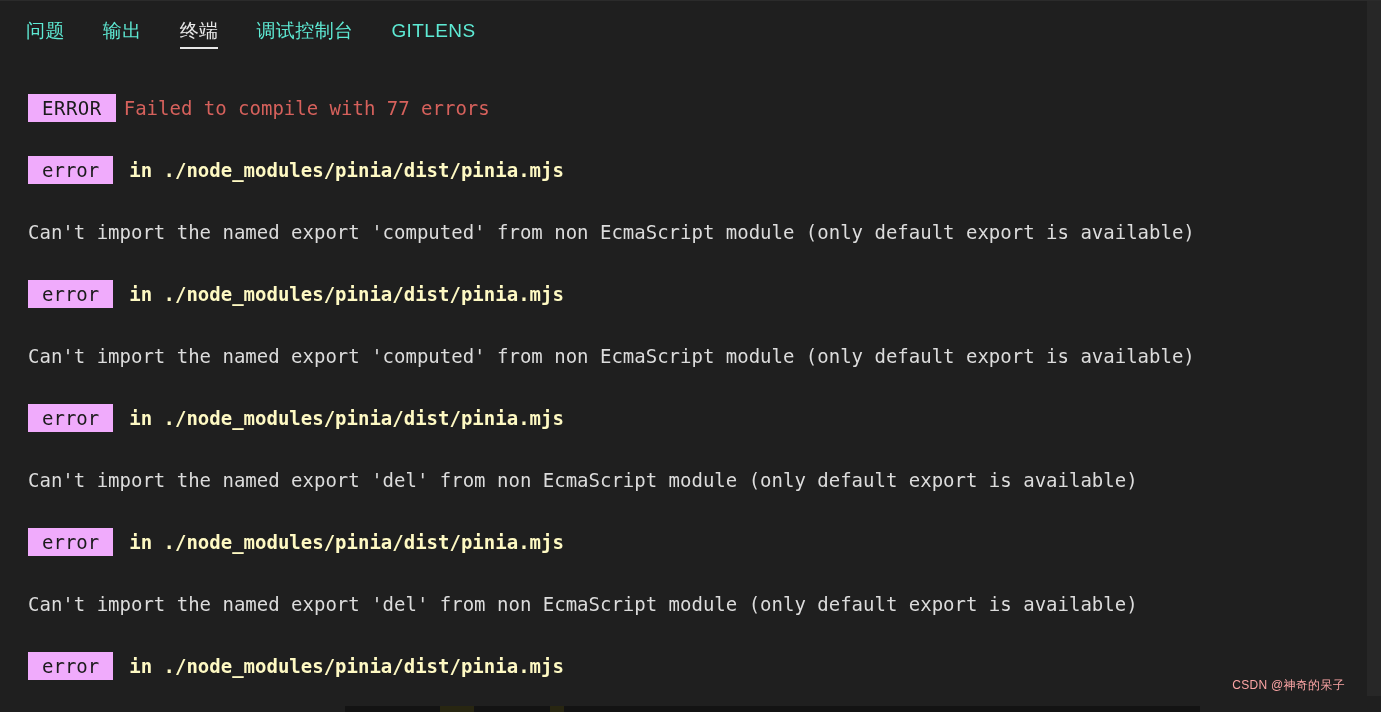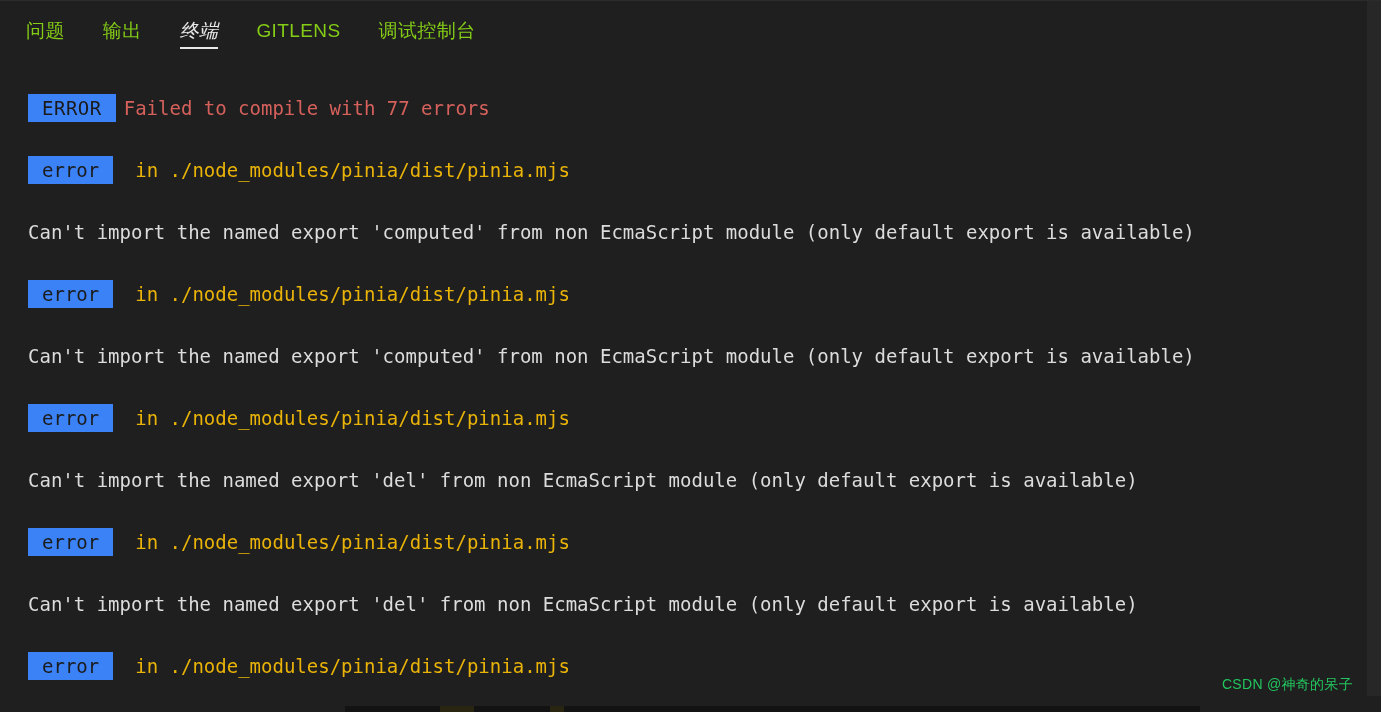--- a/index.html
+++ b/index.html
@@ -37,30 +37,29 @@
     padding-left: 26px;
     box-sizing: border-box;
     background: #1f1f1f;
   }
   .tab {
     position: relative;
     height: 50px;
     margin-right: 38px;
     padding-top: 18px;
     box-sizing: border-box;
-    color: #84cc16;
+    color: #5eead4;
     font-size: 19px;
     line-height: 24px;
     letter-spacing: 0.4px;
     white-space: nowrap;
     cursor: pointer;
   }
   .tab.active {
     color: #e8e8e8;
-    font-style: italic;
   }
   .tab.active .tab-underline {
     position: absolute;
     left: 0;
     right: 0;
     bottom: 2px;
     height: 2px;
     background: #e8e8e8;
   }
   .tab-underline { display: none; }
@@ -81,40 +80,41 @@
   .term-line {
     height: 62px;
     line-height: 28px;
     display: flex;
     align-items: center;
     white-space: pre;
   }
 
   .badge {
     display: inline-block;
-    background: #3b82f6;
+    background: #f0abfc;
     color: #1b1b1b;
     font-family: "DejaVu Sans Mono", "Liberation Mono", monospace;
     font-size: 19px;
     line-height: 28px;
     padding: 0 14px;
     min-width: 66px;
     text-align: center;
     box-sizing: border-box;
   }
   .badge.err-upper {
     letter-spacing: 0.5px;
   }
   .msg-red {
     color: #d6615c;
     margin-left: 8px;
   }
   .msg-light {
-    color: #eab308;
-    margin-left: 22px;
+    color: #fef9c3;
+    margin-left: 16px;
+    font-weight: bold;
   }
   .detail {
     color: #dcdcdc;
     text-align: right;
   }
 
   
   .right-gutter {
     position: absolute;
     top: 0;
@@ -146,25 +146,25 @@
     bottom: 0;
     height: 6px;
     width: 34px;
     background: #2d2a12;
     opacity: 0.85;
   }
 
   
   .watermark {
     position: absolute;
-    right: 28px;
+    right: 36px;
     bottom: 18px;
-    color: #22c55e;
+    color: #fca5a5;
     font-family: "Liberation Sans", sans-serif;
-    font-size: 14px;
+    font-size: 12px;
     letter-spacing: 0.3px;
     white-space: nowrap;
   }
 </style>
 </head>
 <body>
 
 <div id="app">
 
   <div class="panel-tabs">
@@ -174,25 +174,25 @@
     </div>
     <div class="tab">
       <span>输出</span>
       
     </div>
     <div class="tab active">
       <span>终端</span>
       <span class="tab-underline" style="display: block;"></span>
     </div>
     <div class="tab">
+      <span>调试控制台</span>
+      
+    </div>
+    <div class="tab">
       <span>GITLENS</span>
-      
-    </div>
-    <div class="tab">
-      <span>调试控制台</span>
       
     </div>
   </div>
 
   <div class="terminal" id="terminal-output">
       <div class="term-line"><span class="badge err-upper">ERROR</span><span class="msg-red">Failed to compile with 77 errors</span></div>
       <div class="term-line"><span class="badge">error</span><span class="msg-light">in ./node_modules/pinia/dist/pinia.mjs</span></div>
       <div class="term-line"><span class="detail">Can't import the named export 'computed' from non EcmaScript module (only default export is available)</span></div>
       <div class="term-line"><span class="badge">error</span><span class="msg-light">in ./node_modules/pinia/dist/pinia.mjs</span></div>
       <div class="term-line"><span class="detail">Can't import the named export 'computed' from non EcmaScript module (only default export is available)</span></div>

